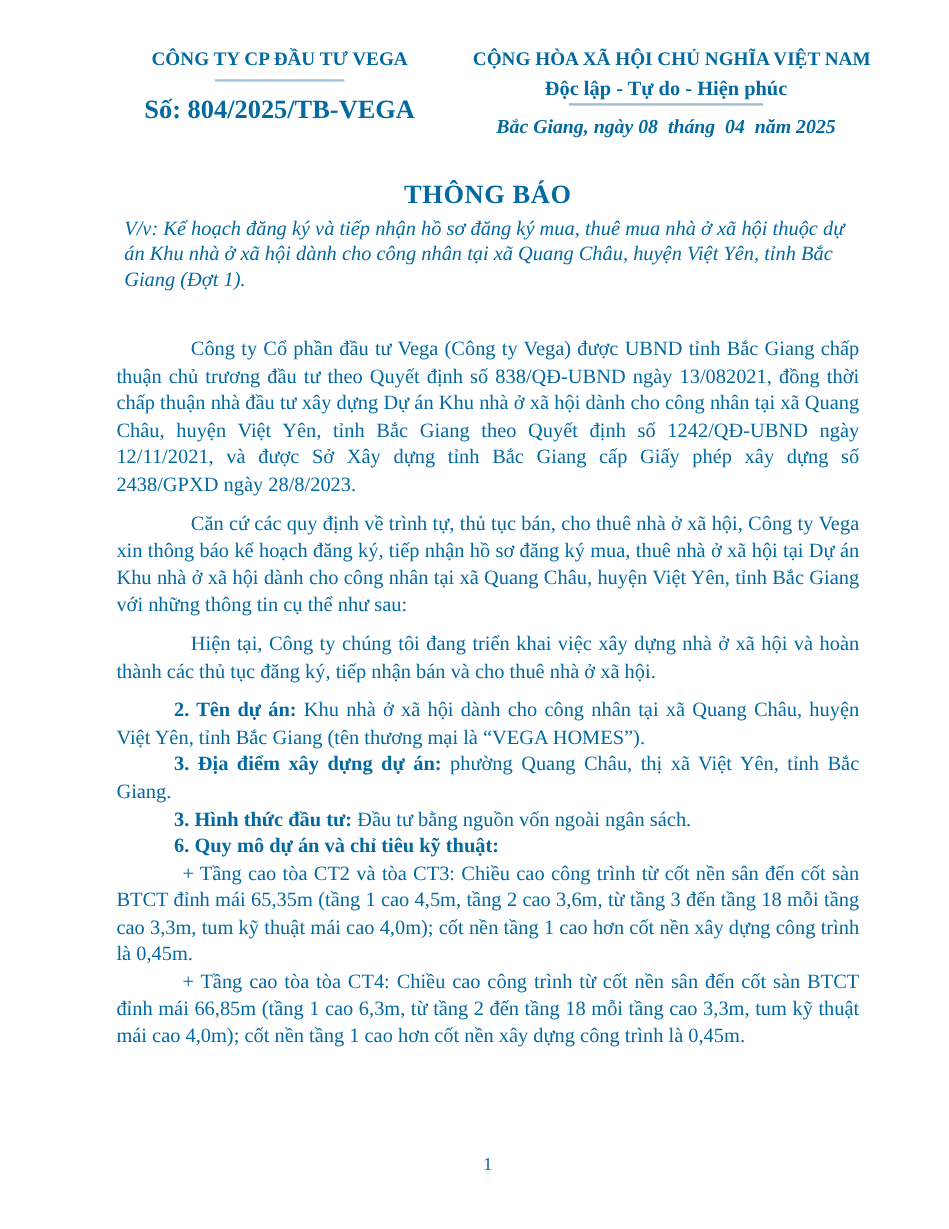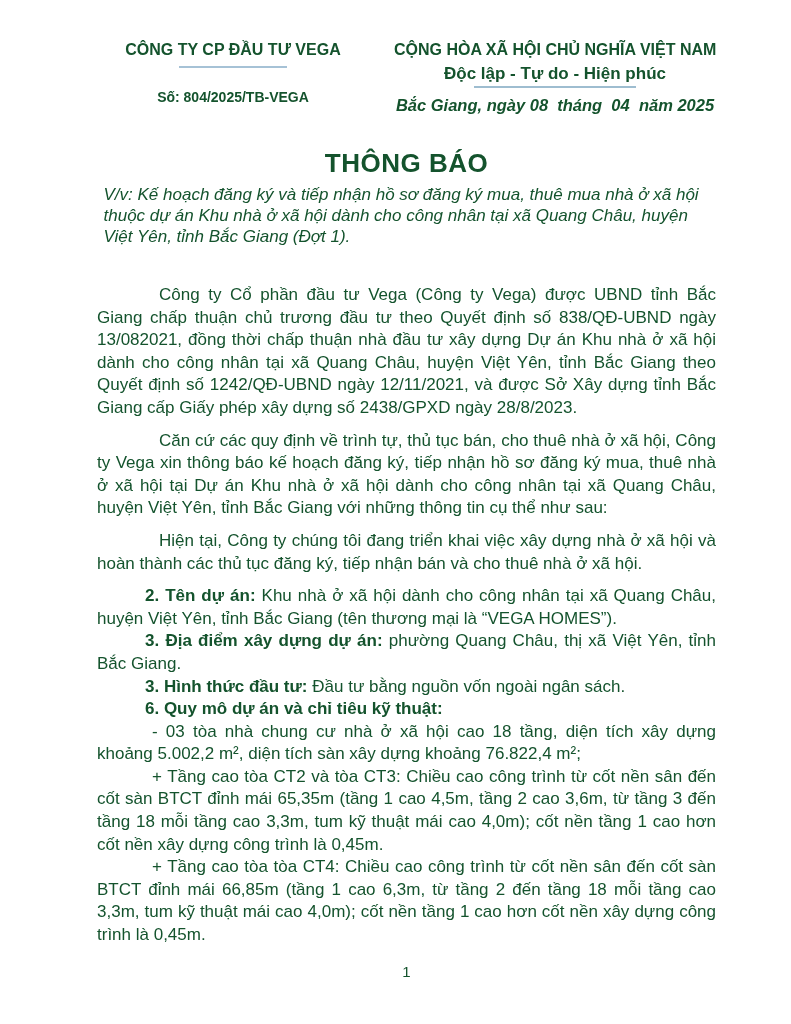--- a/index.html
+++ b/index.html
@@ -9,22 +9,22 @@
   }
   .page {
     position: relative;
     width: 791px;
     height: 1024px;
     margin: 0 auto;
     background: #ffffff;
     box-sizing: border-box;
     padding: 40px 75px 0 97px;
     overflow: hidden;
-    font-family: Liberation Sans, sans-serif;
-    color: #14532d;
+    font-family: Liberation Serif, serif;
+    color: #0369a1;
   }
   
   .doc-header {
     display: flex;
     justify-content: space-between;
     align-items: flex-start;
   }
   .header-left {
     width: 272px;
     text-align: center;
@@ -40,23 +40,23 @@
     font-size: 16px;
     line-height: 19px;
     white-space: nowrap;
   }
   .company-underline {
     width: 108px;
     margin: 7px auto 0;
     border-top: 2px solid #a6c2d6;
   }
   .doc-number {
-    margin-top: 21px;
+    margin-top: 10px;
     font-weight: bold;
-    font-size: 14px;
+    font-size: 22px;
     white-space: nowrap;
   }
   .national-line1 {
     font-weight: bold;
     font-size: 16px;
     line-height: 19px;
     white-space: nowrap;
   }
   .national-line2 {
     margin-top: 5px;
@@ -75,21 +75,21 @@
     font-weight: bold;
     font-style: italic;
     font-size: 16.5px;
     white-space: pre-wrap;
   }
   
   .doc-title {
     margin: 33px 0 0;
     text-align: center;
     font-weight: bold;
-    font-size: 26px;
+    font-size: 22px;
     letter-spacing: 0.5px;
   }
   .doc-subject {
     margin: 5px auto 0;
     max-width: 606px;
     text-align: left;
     font-style: italic;
     font-size: 17px;
     line-height: 21px;
   }
@@ -157,21 +157,20 @@
     <p class="numbered-item"><span class="item-label">2. Tên dự án:</span> <span>Khu nhà ở xã hội dành cho công nhân tại xã Quang Châu, huyện Việt Yên, tỉnh Bắc Giang (tên thương mại là “VEGA HOMES”).</span></p>
 
 
     <p class="numbered-item"><span class="item-label">3. Địa điểm xây dựng dự án:</span> <span>phường Quang Châu, thị xã Việt Yên, tỉnh Bắc Giang.</span></p>
 
     <p class="numbered-item"><span class="item-label">3. Hình thức đầu tư:</span> <span>Đầu tư bằng nguồn vốn ngoài ngân sách.</span></p>
 
 
     <p class="numbered-item"><span class="item-label">6. Quy mô dự án và chỉ tiêu kỹ thuật:</span><span></span></p>
 
-    <p class="detail-item">- 03 tòa nhà chung cư nhà ở xã hội cao 18 tầng, diện tích xây dựng khoảng 5.002,2 m², diện tích sàn xây dựng khoảng 76.822,4 m²;</p>
     <p class="detail-item">+ Tầng cao tòa CT2 và tòa CT3: Chiều cao công trình từ cốt nền sân đến cốt sàn BTCT đỉnh mái 65,35m (tầng 1 cao 4,5m, tầng 2 cao 3,6m, từ tầng 3 đến tầng 18 mỗi tầng cao 3,3m, tum kỹ thuật mái cao 4,0m); cốt nền tầng 1 cao hơn cốt nền xây dựng công trình là 0,45m.</p>
     <p class="detail-item">+ Tầng cao tòa tòa CT4: Chiều cao công trình từ cốt nền sân đến cốt sàn BTCT đỉnh mái 66,85m (tầng 1 cao 6,3m, từ tầng 2 đến tầng 18 mỗi tầng cao 3,3m, tum kỹ thuật mái cao 4,0m); cốt nền tầng 1 cao hơn cốt nền xây dựng công trình là 0,45m.</p>
 
   </div>
 
   <div class="page-number">1</div>
 
 </div>
 
 </body></html>

